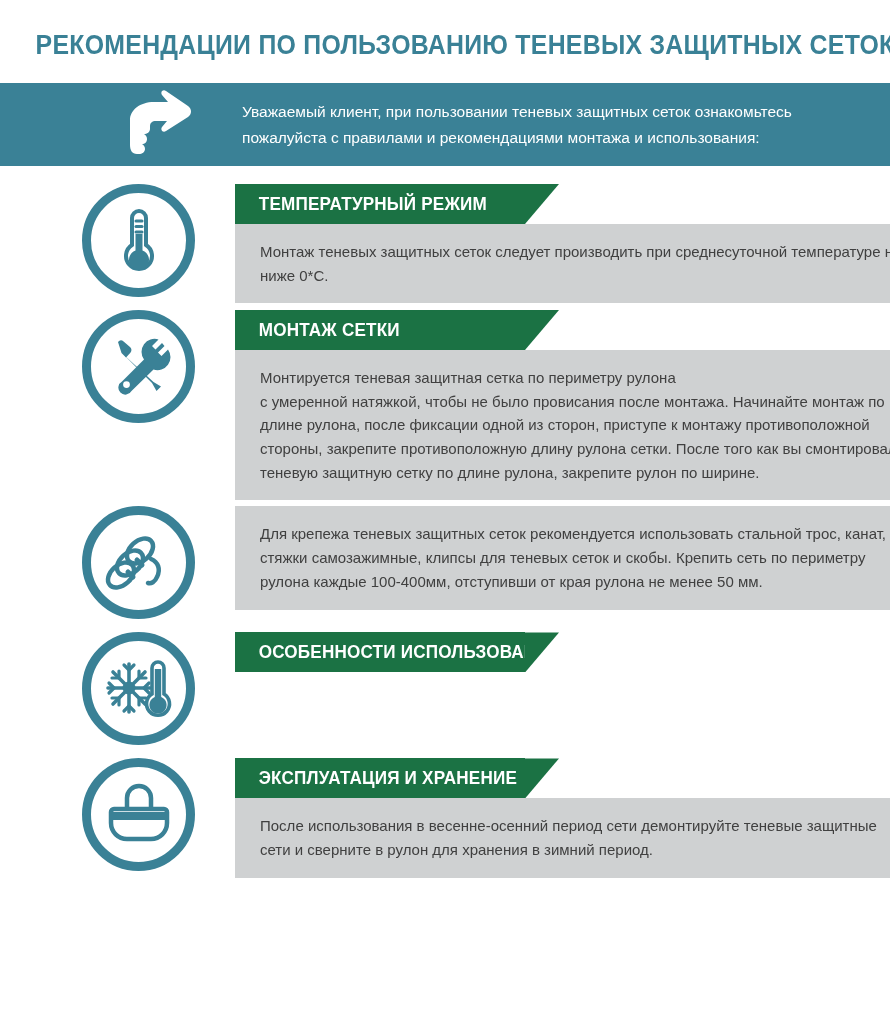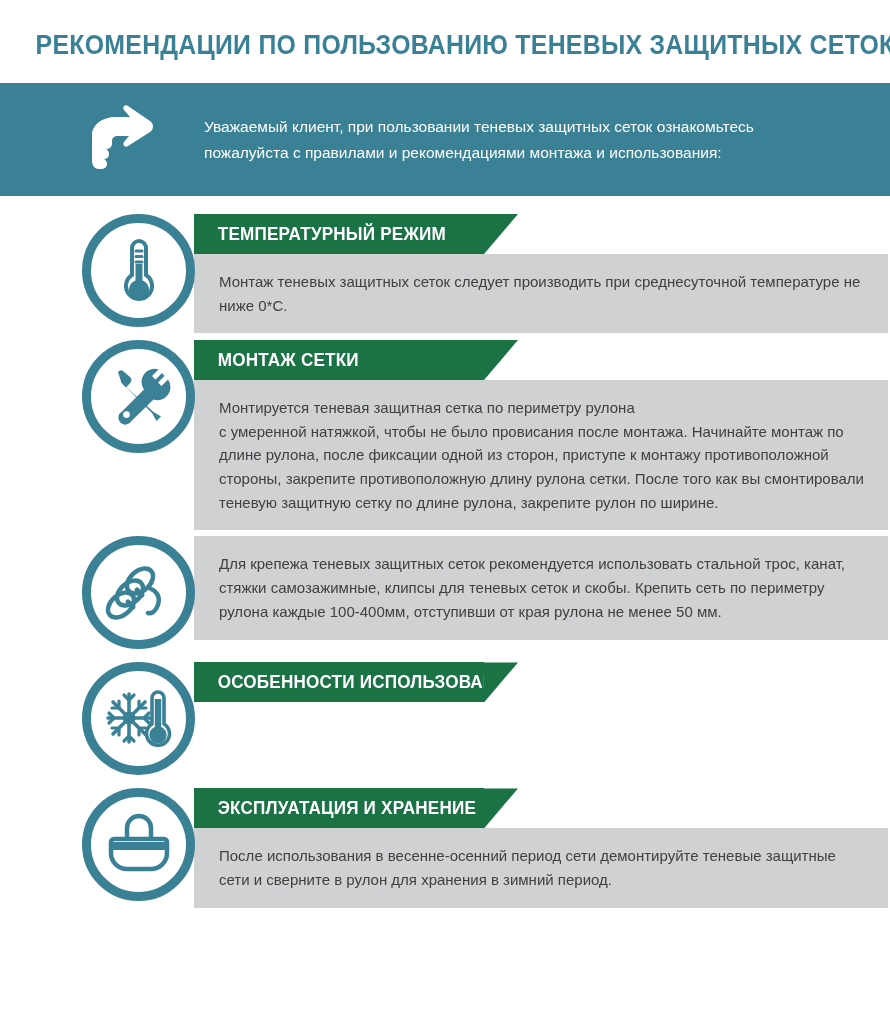--- a/index.html
+++ b/index.html
@@ -26,25 +26,25 @@
     line-height: 1;
     padding: 32px 0 24px 0;
     transform: scaleX(0.92);
     transform-origin: center;
     white-space: nowrap;
   }
 
   
   .intro-banner {
     background: #3a8196;
-    height: 113px;
+    height: 83px;
     display: flex;
     align-items: center;
     box-sizing: border-box;
-    padding-left: 82px;
+    padding-left: 120px;
   }
   .hand-icon {
     width: 96px;
     flex: 0 0 96px;
     display: flex;
     align-items: center;
     justify-content: center;
   }
   .intro-text {
     color: #ffffff;
@@ -76,21 +76,21 @@
     border: 9px solid #3a8196;
     box-sizing: border-box;
     display: flex;
     align-items: center;
     justify-content: center;
     z-index: 3;
   }
   .badge svg { display: block; }
 
   .body-col {
-    margin-left: 72px;
+    margin-left: 113px;
     position: relative;
     padding-left: 40px;
   }
   .head-bar {
     position: relative;
     background: #1b7244;
     height: 40px;
     width: 290px;
     display: flex;
     align-items: center;

